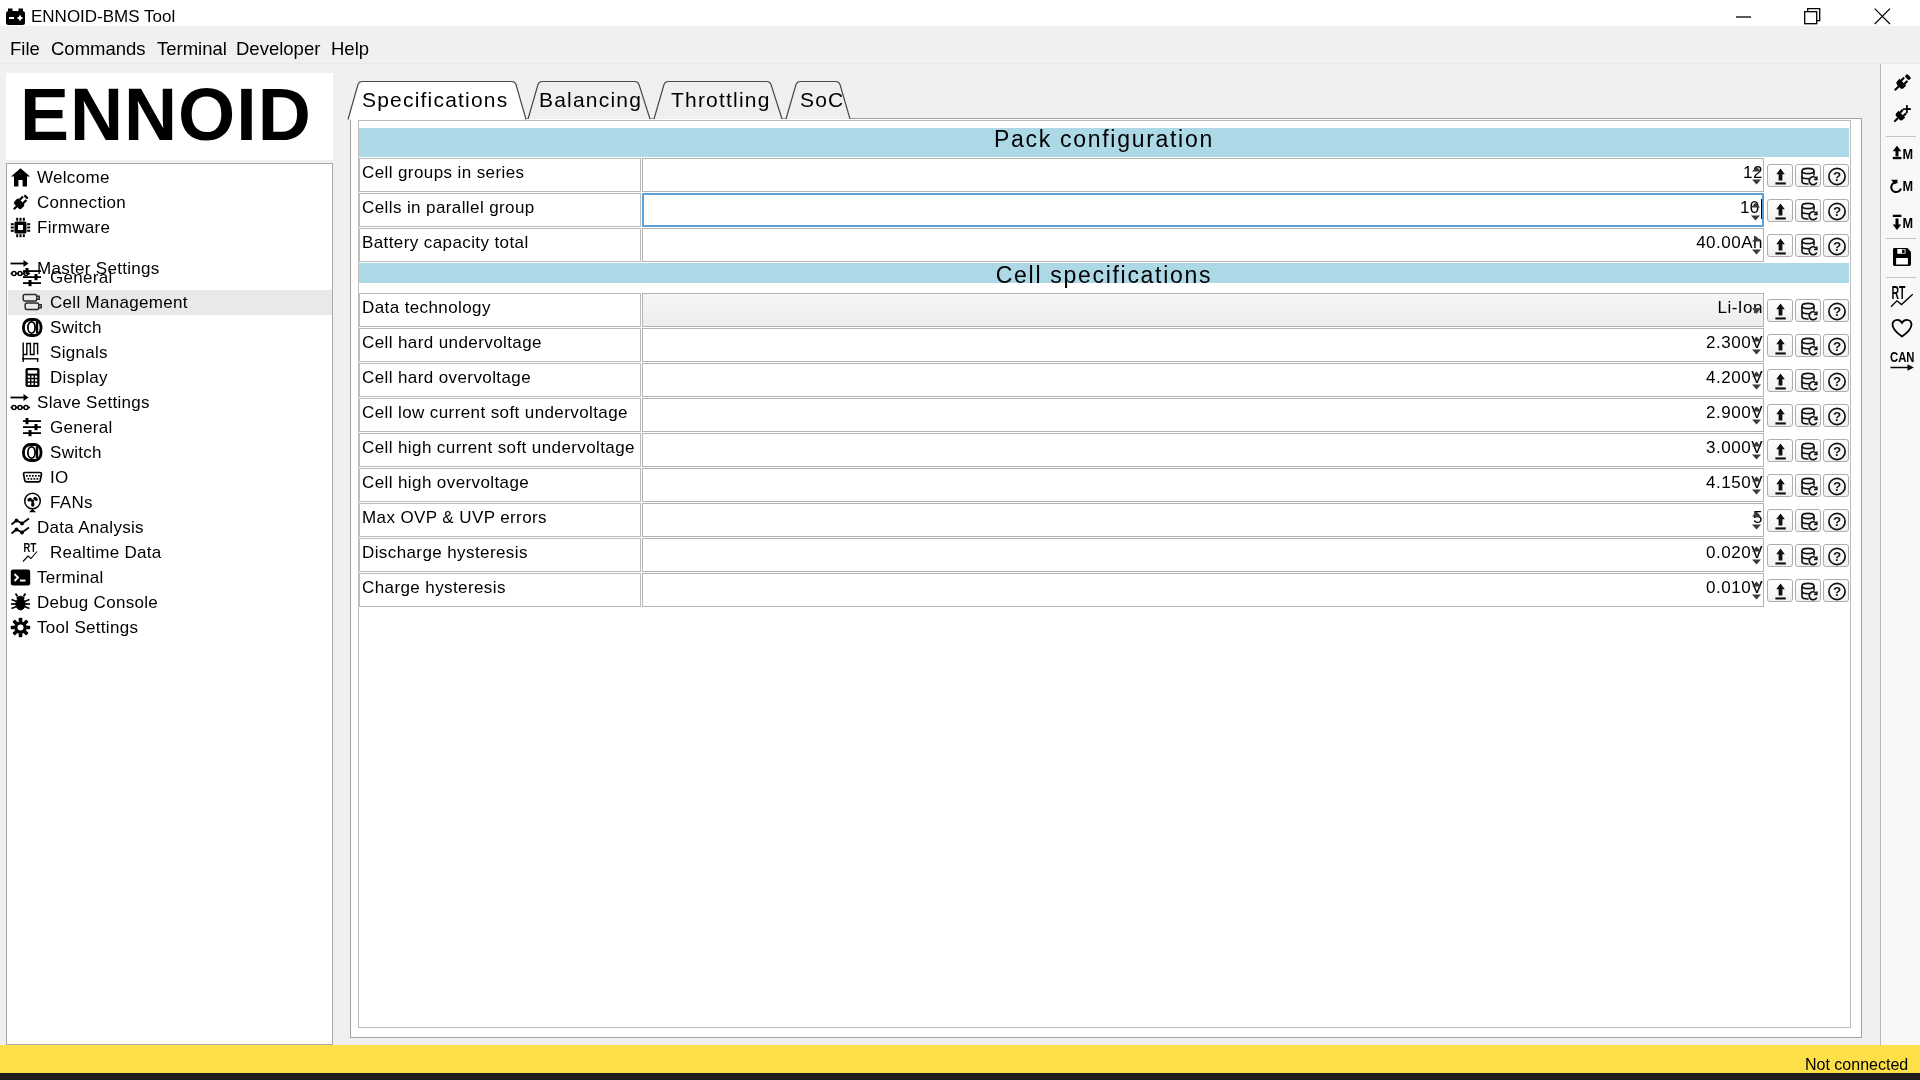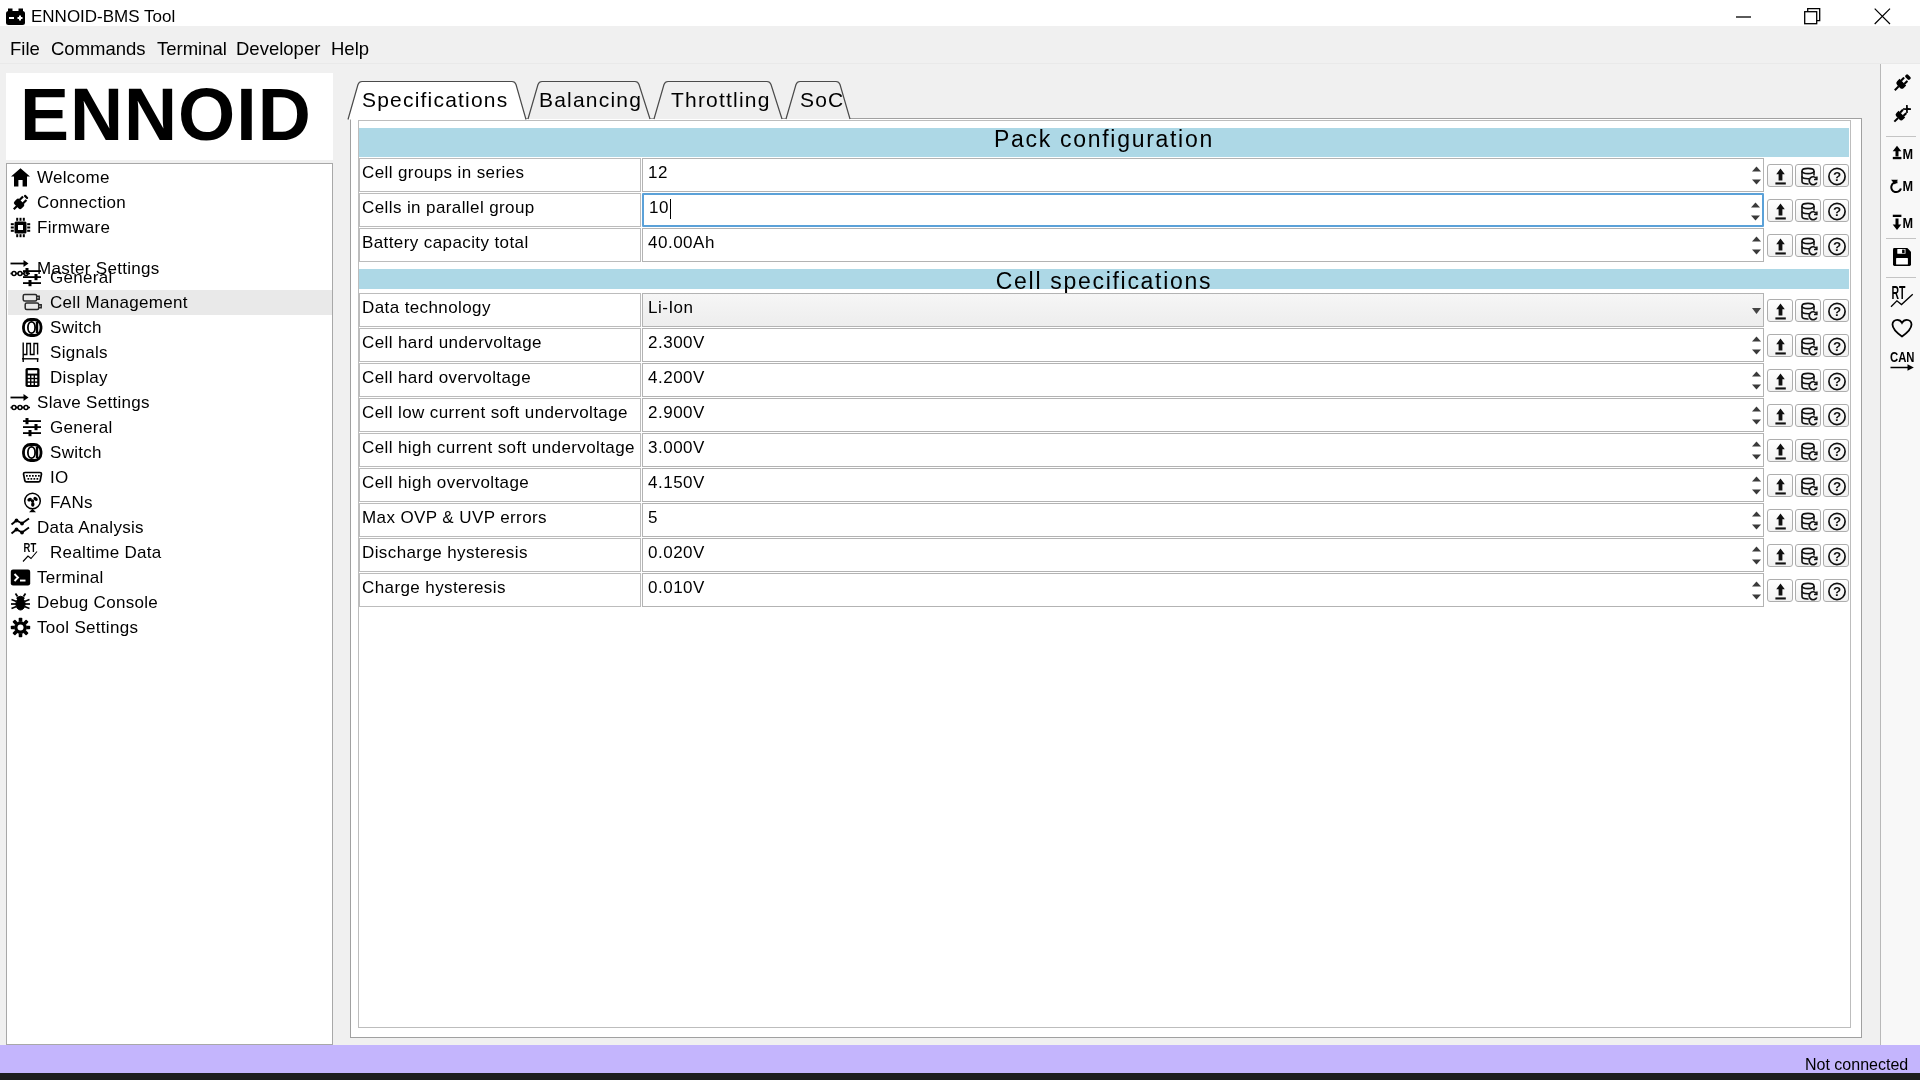--- a/index.html
+++ b/index.html
@@ -32,34 +32,34 @@
 
 
 #pane { position:absolute; left:350px; top:118px; width:1512px; height:920px; background:#fff; border:1px solid #a0a0a0; }
 #tabsvg { position:absolute; left:340px; top:78px; width:540px; height:42px; }
 .tabtxt { position:absolute; top:88px; font-size:21px; letter-spacing:1.2px; white-space:nowrap; }
 
 
 #tcontainer { position:absolute; left:358px; top:120px; width:1493px; height:908px; background:#fff; border:1px solid #bdbdbd; }
 .band { position:absolute; left:359px; width:1490px; background:#add8e6; text-align:center; font-weight:normal; font-size:23px; letter-spacing:1.7px; }
 .lbl { position:absolute; left:359px; width:282px; height:34px; background:#fff; border:1px solid #bcbcbc; font-size:17px; line-height:27px; letter-spacing:0.4px; padding-left:2px; white-space:nowrap; }
-.inp { position:absolute; left:642px; width:1122px; height:34px; background:#fff; border:1px solid #b3b3b3; font-size:17px; line-height:27px; letter-spacing:0.5px; padding-left:5px; white-space:nowrap; }
+.inp { position:absolute; left:642px; width:1122px; height:34px; background:#fff; border:1px solid #b3b3b3; font-size:17px; line-height:27px; letter-spacing:0.5px; padding-left:5px; white-space:nowrap;text-align:right; }
 .inp.focus { border:2px solid #5ba1d8; border-radius:1px; }
 .spin { position:absolute; right:1px; top:6px; width:11px; height:21px; }
 .btn { position:absolute; width:26px; height:23px; border:1px solid #adadad; border-radius:3px; background:linear-gradient(#ffffff, #f1f1f1); }
 .btn svg { position:absolute; left:3px; top:1px; }
 
 
 #toolbar { position:absolute; left:1881px; top:64px; width:39px; height:986px; background:#f8f8f8; }
 #toolsep { position:absolute; left:1880px; top:64px; width:1px; height:986px; background:#b9b9b9; }
 .tsep { position:absolute; left:1886px; width:30px; height:1px; background:#c4c4c4; }
 .tico { position:absolute; left:1890px; width:24px; height:24px; }
 
 
-#statusbar { position:absolute; left:0; top:1045px; width:1920px; height:28px; background:#c4b5fd; }
+#statusbar { position:absolute; left:0; top:1045px; width:1920px; height:28px; background:#fde047; }
 #status-text { position:absolute; left:1805px; top:11px; font-size:16px; }
 #darkbar { position:absolute; left:0; top:1073px; width:1920px; height:7px; background:#1d1d1d; }
 </style>
 </head>
 <body>
 
 <div id="titlebar">
   <svg class="abs" style="left:6px;top:8px" width="20" height="18" viewBox="0 0 20 18">
     <rect x="2" y="0.5" width="4.5" height="4" fill="#000"></rect>
     <rect x="12.5" y="0.5" width="4.5" height="4" fill="#000"></rect>
@@ -337,21 +337,21 @@
   <path d="M446 41 L456 6.5 Q457 3.5 460 3.5 L496 3.5 Q499 3.5 500 6.5 L510 41" fill="#efefef" stroke="#4a4a4a" stroke-width="1.2"></path>
   <path d="M8 41.5 L18 6.5 Q19 3.5 22 3.5 L172 3.5 Q175 3.5 176 6.5 L186 41.5" fill="#ffffff" stroke="#4a4a4a" stroke-width="1.2"></path>
 </svg>
 <div class="tabtxt" style="left:362px">Specifications</div>
 <div class="tabtxt" style="left:539px">Balancing</div>
 <div class="tabtxt" style="left:671px">Throttling</div>
 <div class="tabtxt" style="left:800px">SoC</div>
 
 <div id="tcontainer"></div>
 <div class="band" style="top:128px;height:29px;line-height:23px">Pack configuration</div>
-<div class="band" style="top:269px;height:20px;line-height:24px">Cell specifications</div>
+<div class="band" style="top:263px;height:20px;line-height:24px">Cell specifications</div>
 
 <div id="rows">
 <div class="lbl" style="top:158px">Cell groups in series</div>
 <div class="inp" style="top:158px">12<svg class="spin" viewBox="0 0 11 21">
         <path d="M1 6.5 L5.5 1.5 L10 6.5 Z" fill="#3a3a3a"></path>
         <path d="M1 14.5 L5.5 19.5 L10 14.5 Z" fill="#3a3a3a"></path>
       </svg></div>
 <div class="btn" style="left:1767px;top:164px">
       <svg width="19" height="20" viewBox="0 0 19 20">
         <path d="M9.5 2.6 L13.8 8.2 H11.4 V14.6 H7.6 V8.2 H5.2 Z" fill="#111"></path>

